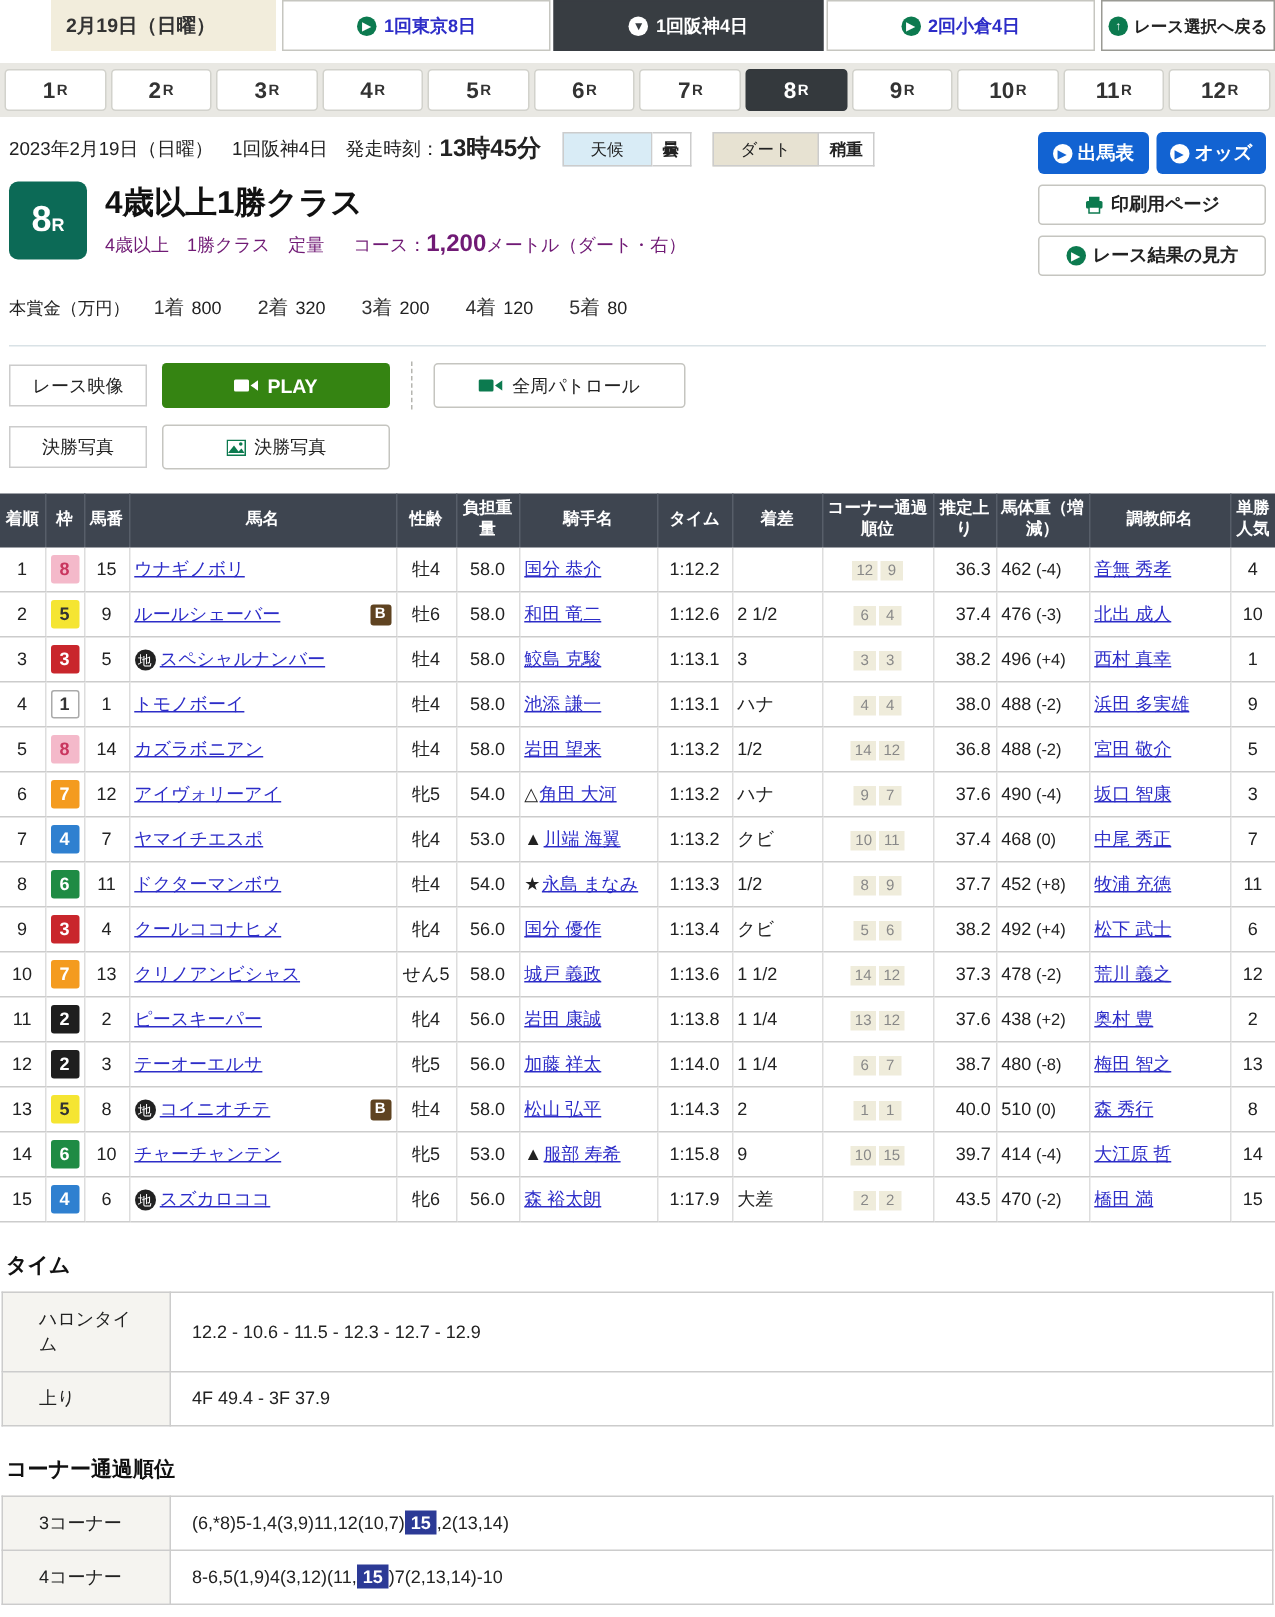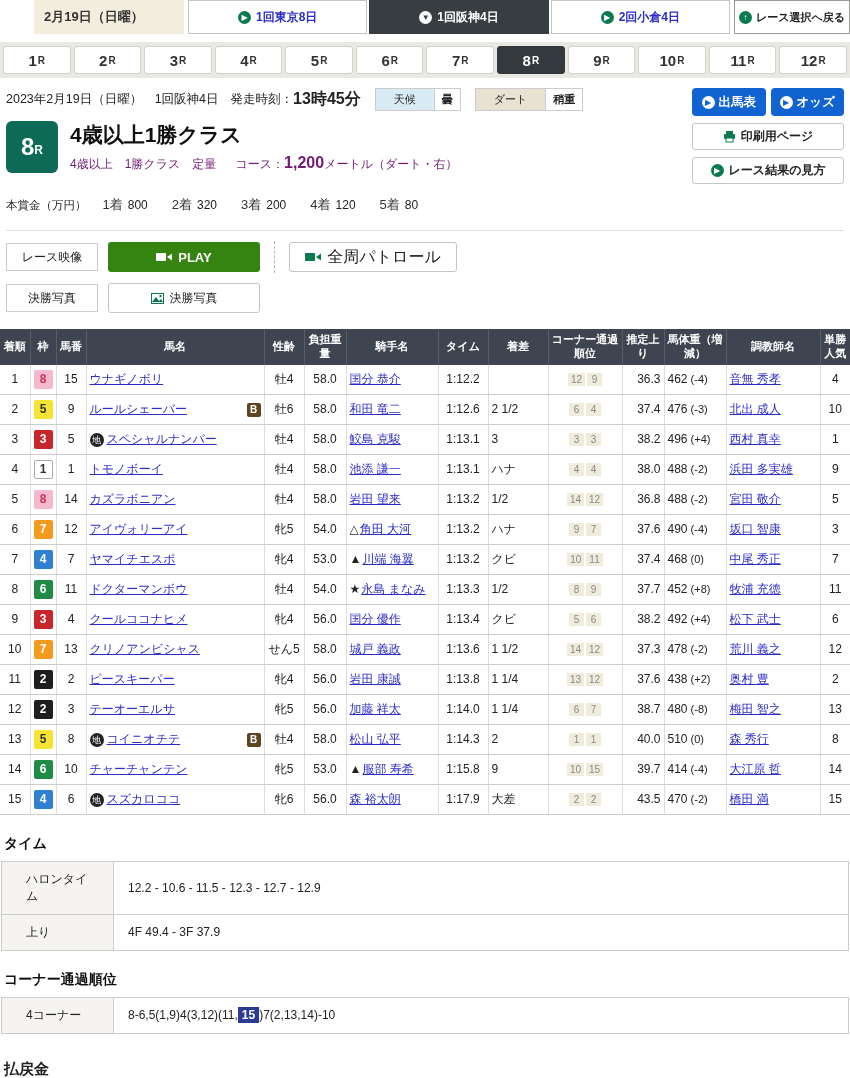--- a/index.html
+++ b/index.html
@@ -66,21 +66,21 @@
   
   .mediarow { display: flex; align-items: center; gap: 10px; margin: 10px 6px 0; }
   .mlabel { width: 92px; height: 28px; border: 1px solid #ccc; display: flex; align-items: center;
             justify-content: center; font-size: 12px; background: #fff; }
   .playbtn { width: 152px; height: 30px; background: #358412; color: #fff; border: none;
              border-radius: 3px; font-weight: bold; font-size: 13px; display: flex;
              align-items: center; justify-content: center; gap: 6px; cursor: pointer;
              font-family: "Liberation Sans", "DejaVu Sans", sans-serif; }
   .vdiv { border-left: 1px dashed #b5b5b0; height: 32px; margin: 0 4px; }
   .patrolbtn { width: 168px; height: 30px; background: #fff; border: 1px solid #c5c5c0;
-               border-radius: 3px; font-size: 16px; display: flex; align-items: center;
+               border-radius: 3px; font-size: 12px; display: flex; align-items: center;
                justify-content: center; gap: 6px; cursor: pointer; color: #222;
                font-family: "Liberation Sans", "DejaVu Sans", sans-serif; }
   .photobtn { width: 152px; height: 30px; background: #fff; border: 1px solid #c5c5c0;
               border-radius: 3px; font-size: 12px; display: flex; align-items: center;
               justify-content: center; gap: 6px; cursor: pointer; color: #222;
               font-family: "Liberation Sans", "DejaVu Sans", sans-serif; }
 
   
   table.results { width: 850px; border-collapse: collapse; margin-top: 16px; font-size: 12px; }
   table.results th { background: #3e4550; color: #fff; font-size: 11px; font-weight: bold;
@@ -586,20 +586,24 @@
   <tr>
     <th>上り</th>
     <td>4F 49.4 - 3F 37.9</td>
   </tr>
 </tbody>
   </table>
 
 <div class="sech">コーナー通過順位</div>
 <table class="infotbl">
   <tbody>
+      <tr>
+    <th>3コーナー</th>
+    <td><span>(6,*8)5-1,4(3,9)11,12(10,7)</span><span class="chl">15</span><span>,2(13,14)</span></td>
+  </tr>
   <tr>
     <th>4コーナー</th>
     <td><span>8-6,5(1,9)4(3,12)(11,</span><span class="chl">15</span><span>)7(2,13,14)-10</span></td>
   </tr>
 </tbody>
   </table>
 
 <div class="payhead">
   <div class="t">払戻金</div>
 

